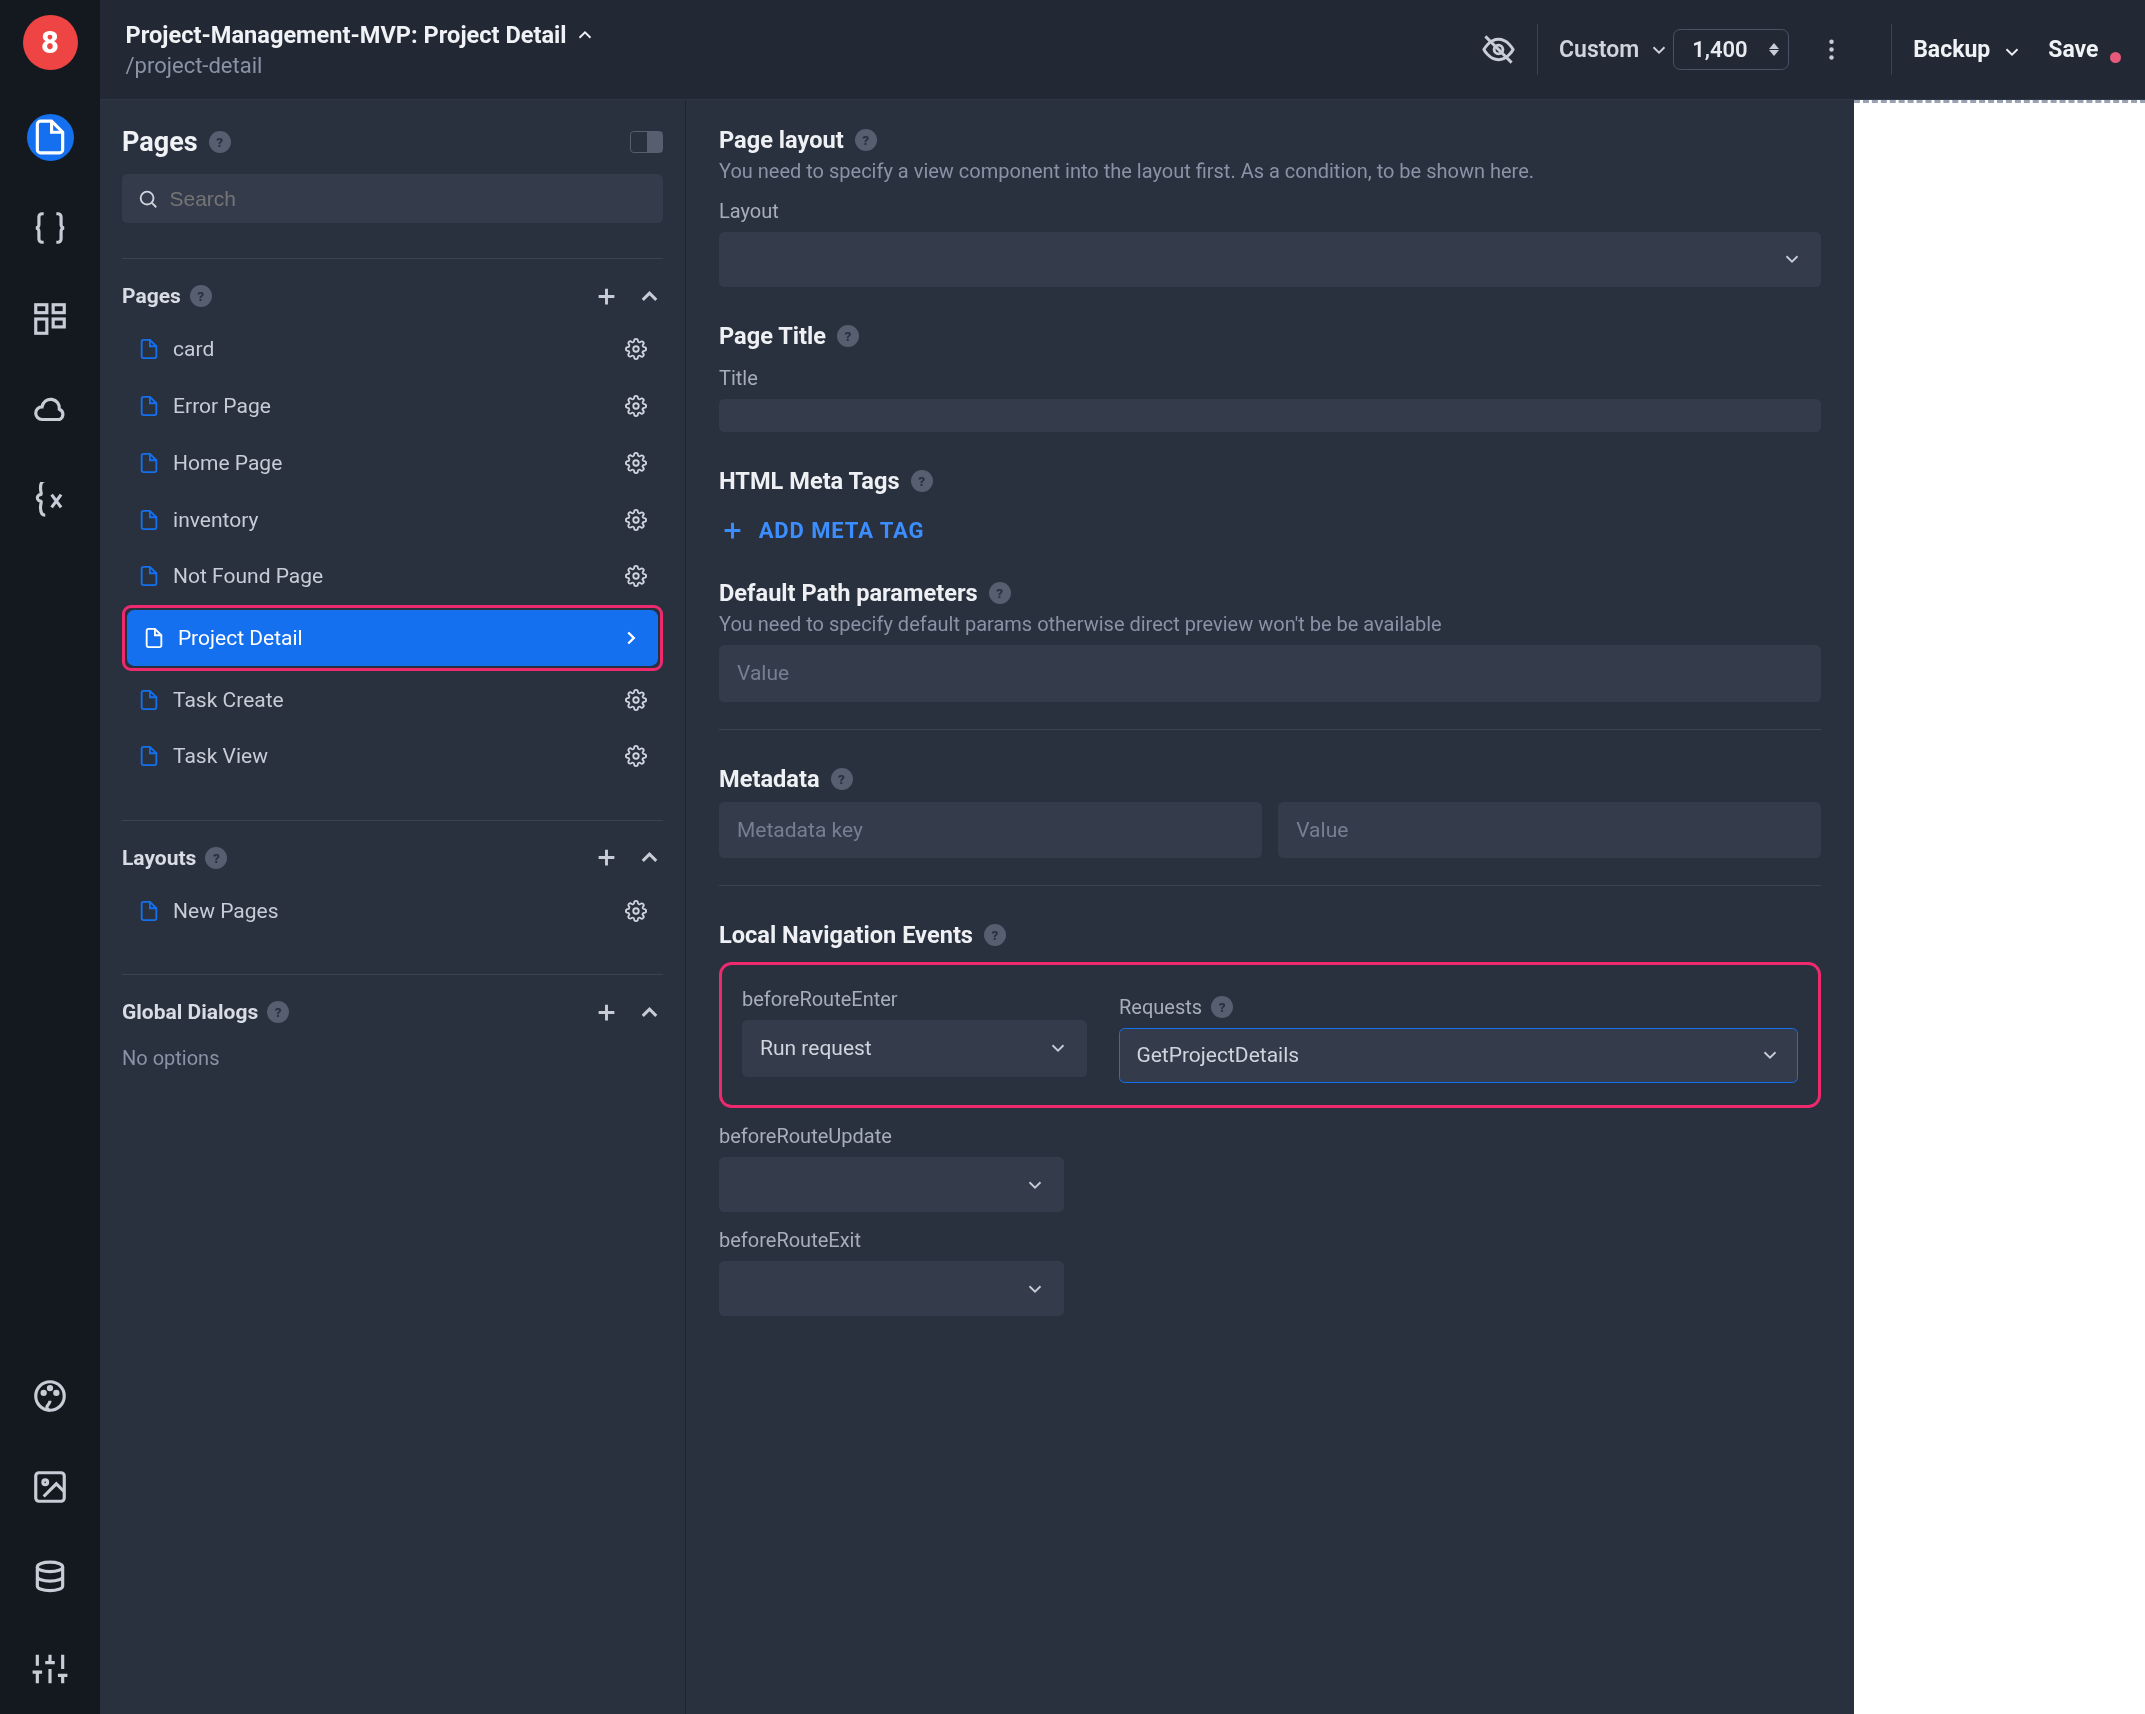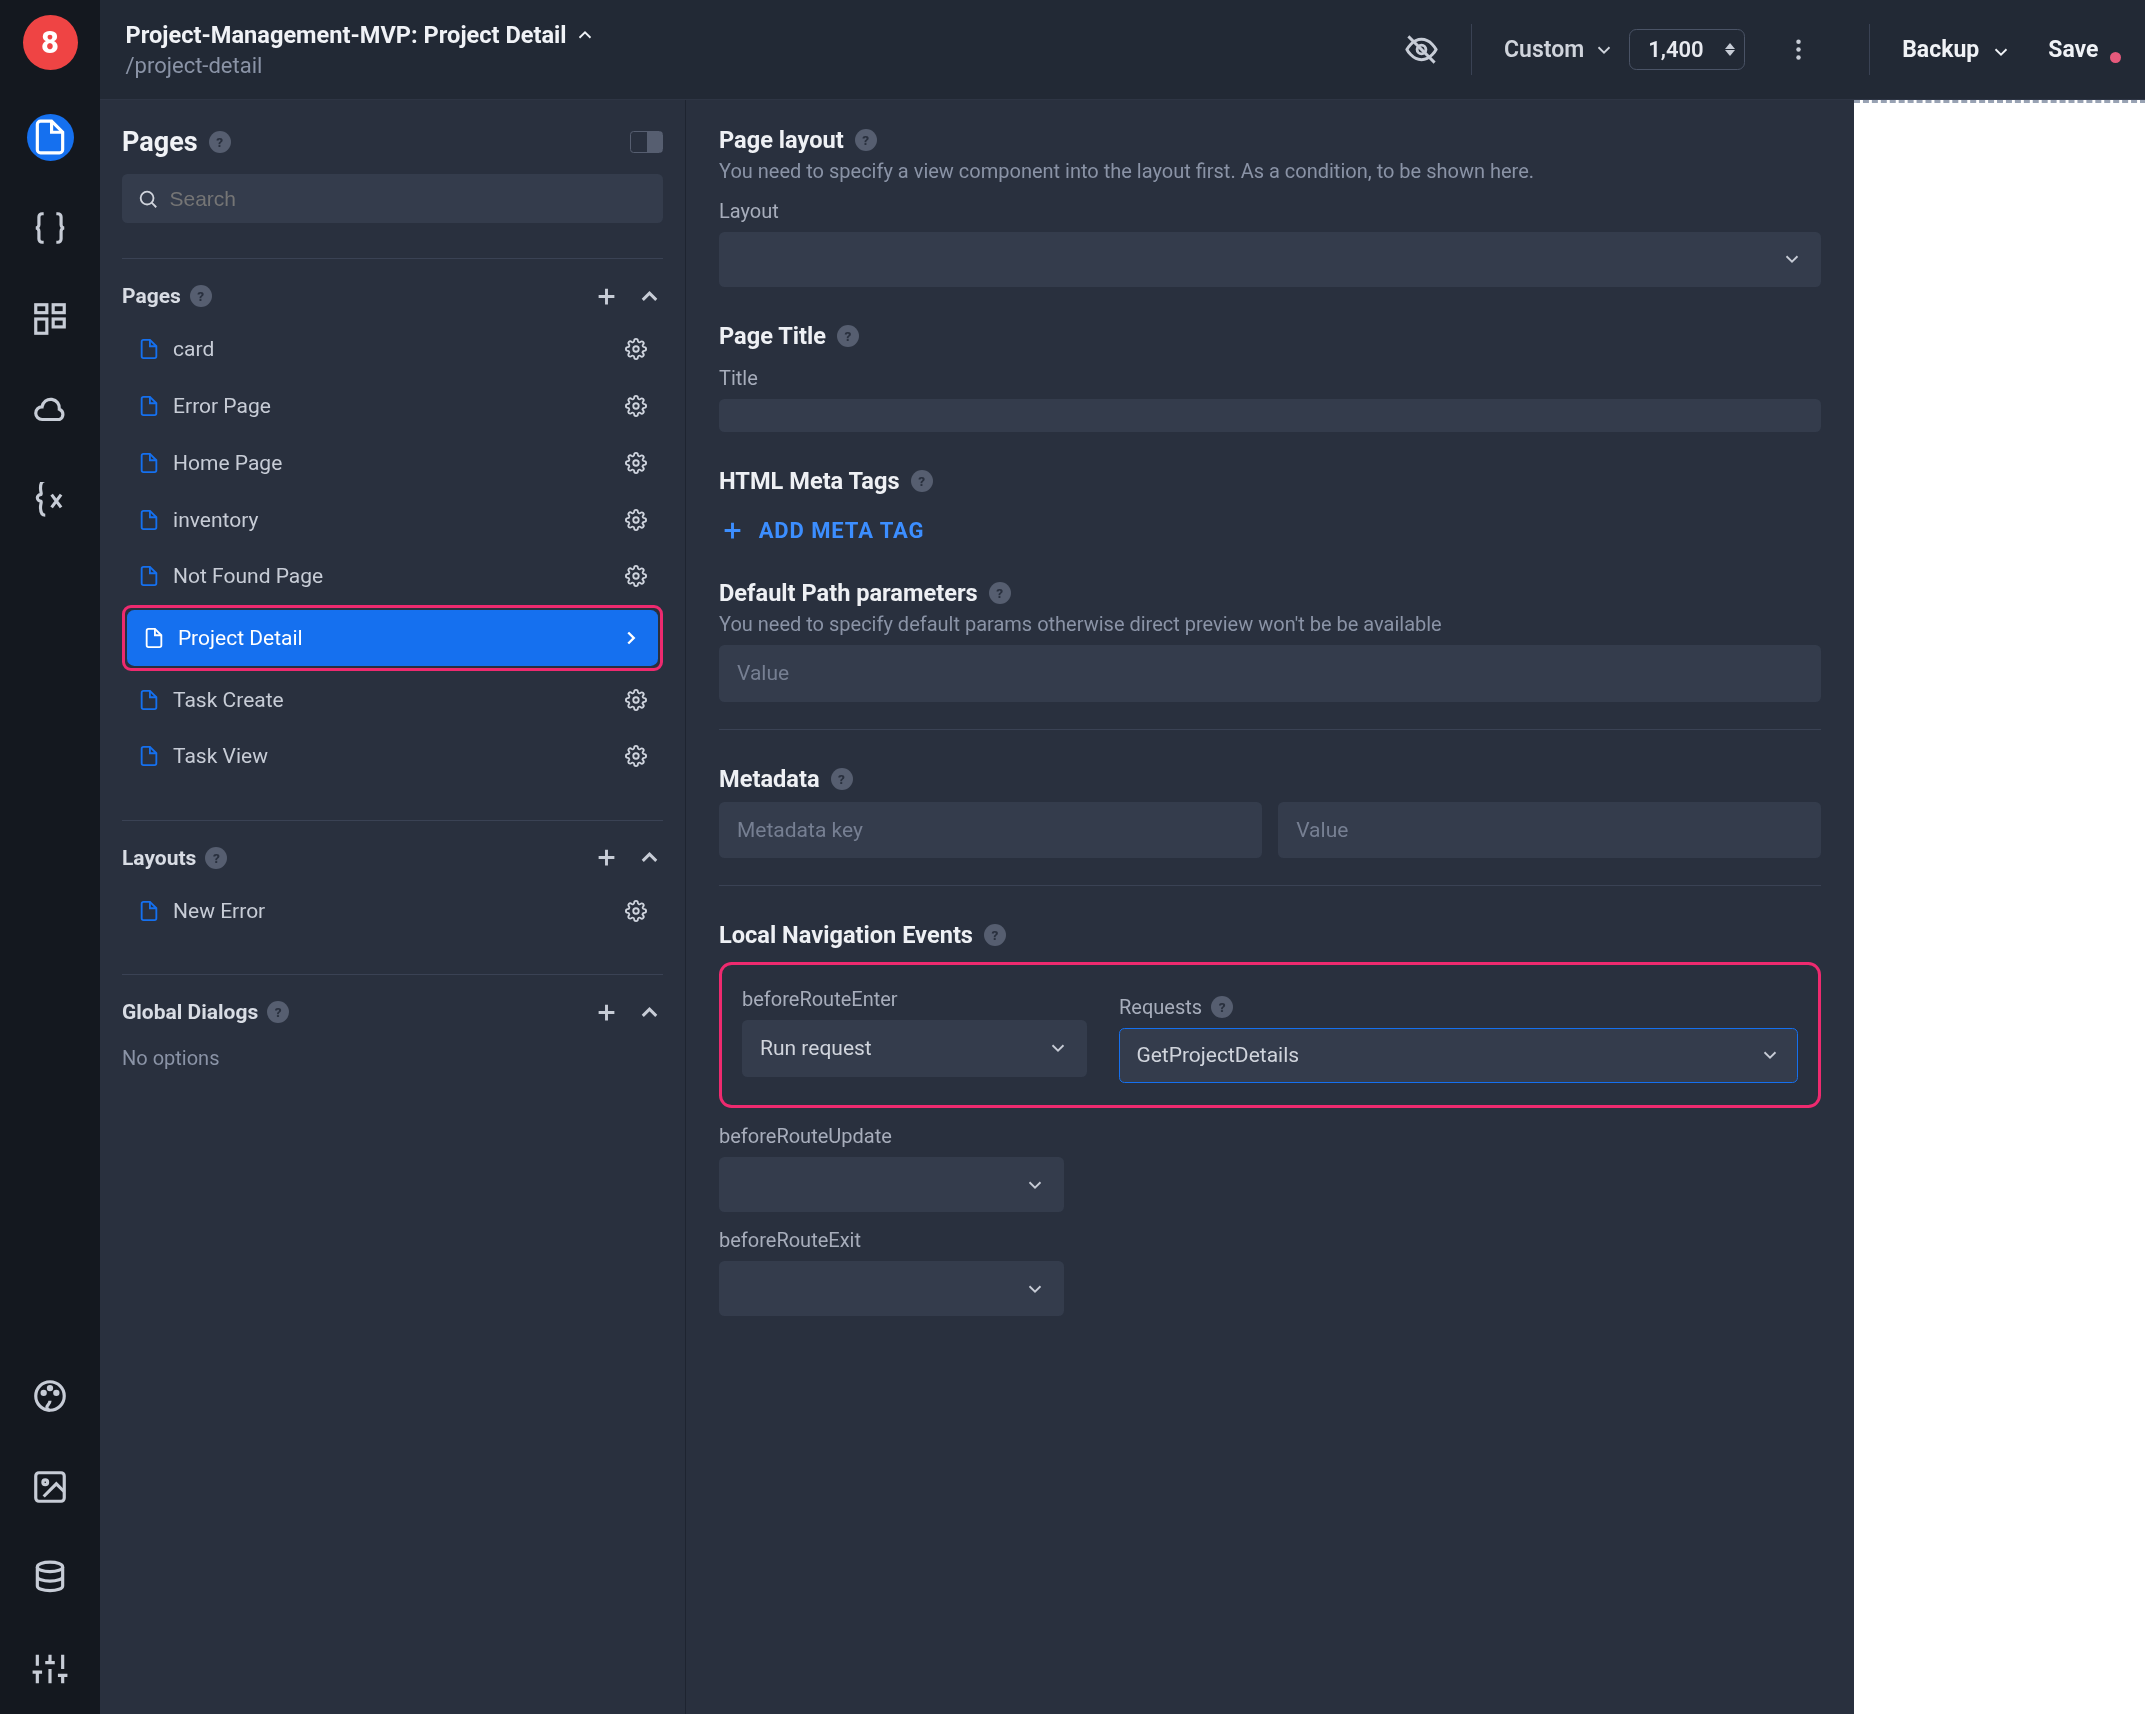--- a/index.html
+++ b/index.html
@@ -48,21 +48,21 @@
   background: #222935;
   border-bottom: 0.9px solid #2e3544;
   display: flex;
   align-items: center;
   padding: 0 25.5px;
   gap: 22px;
 }
 .proj-title { font-size: 23.6px; font-weight: 700; color: #f0f2f6; display: flex; align-items: center; gap: 7.3px;}
 .proj-path { font-size: 22px; color: #8a93a6; margin-top: 3.6px;}
 .top-sep { width: 0.9px; height: 51px; background: #3a4254; margin: 0 18px;}
-.top-right { margin-left: auto; display: flex; align-items: center; gap: 14px;}
+.top-right { margin-left: auto; display: flex; align-items: center; gap: 3px;}
 .stepper {
   display: flex; align-items: center;
   border: 1.8px solid #4a5366; border-radius: 7.3px;
   padding: 7.3px 9px; gap: 12.7px;
 }
 .stepper span { font-size: 22px; color: #e8eaf0; font-weight: 600; padding: 0 9px;}
 .stepper-btns { display: flex; flex-direction: column; gap: 1.8px;}
 .tri { width: 0; height: 0; border-left: 5.5px solid transparent; border-right: 5.5px solid transparent; cursor: pointer; }
 .tri.up { border-bottom: 6.4px solid #c7ccd6; }
 .tri.down { border-top: 6.4px solid #c7ccd6; }
@@ -444,21 +444,21 @@
                 </svg>
               </span>
           </div>
         </div>
         <div id="layouts-list">
             <div class="page-item">
               <svg class="ic-sm doc-ic" viewBox="0 0 24 24" fill="none" stroke="currentColor" stroke-width="2">
                 <path d="M13 2H6a2 2 0 0 0-2 2v16a2 2 0 0 0 2 2h12a2 2 0 0 0 2-2V9z"></path>
                 <path d="M13 2v7h7"></path>
               </svg>
-              <span>New Error</span>
+              <span>New Pages</span>
               <svg class="ic-sm gear" viewBox="0 0 24 24" fill="none" stroke="currentColor" stroke-width="2">
                 <circle cx="12" cy="12" r="3"></circle>
                 <path d="M19.4 15a1.7 1.7 0 0 0 .34 1.87l.06.06a2 2 0 1 1-2.83 2.83l-.06-.06a1.7 1.7 0 0 0-1.87-.34 1.7 1.7 0 0 0-1 1.55V21a2 2 0 0 1-4 0v-.09a1.7 1.7 0 0 0-1.11-1.55 1.7 1.7 0 0 0-1.87.34l-.06.06a2 2 0 1 1-2.83-2.83l.06-.06a1.7 1.7 0 0 0 .34-1.87 1.7 1.7 0 0 0-1.55-1H3a2 2 0 0 1 0-4h.09a1.7 1.7 0 0 0 1.55-1.11 1.7 1.7 0 0 0-.34-1.87l-.06-.06a2 2 0 1 1 2.83-2.83l.06.06a1.7 1.7 0 0 0 1.87.34H9a1.7 1.7 0 0 0 1-1.55V3a2 2 0 0 1 4 0v.09a1.7 1.7 0 0 0 1 1.55 1.7 1.7 0 0 0 1.87-.34l.06-.06a2 2 0 1 1 2.83 2.83l-.06.06a1.7 1.7 0 0 0-.34 1.87V9a1.7 1.7 0 0 0 1.55 1H21a2 2 0 0 1 0 4h-.09a1.7 1.7 0 0 0-1.55 1z"></path>
               </svg>
             </div>
           </div>
 
         <div class="section-hdr">
           <h3>Global Dialogs</h3>
           <span class="help-dot">?</span>

